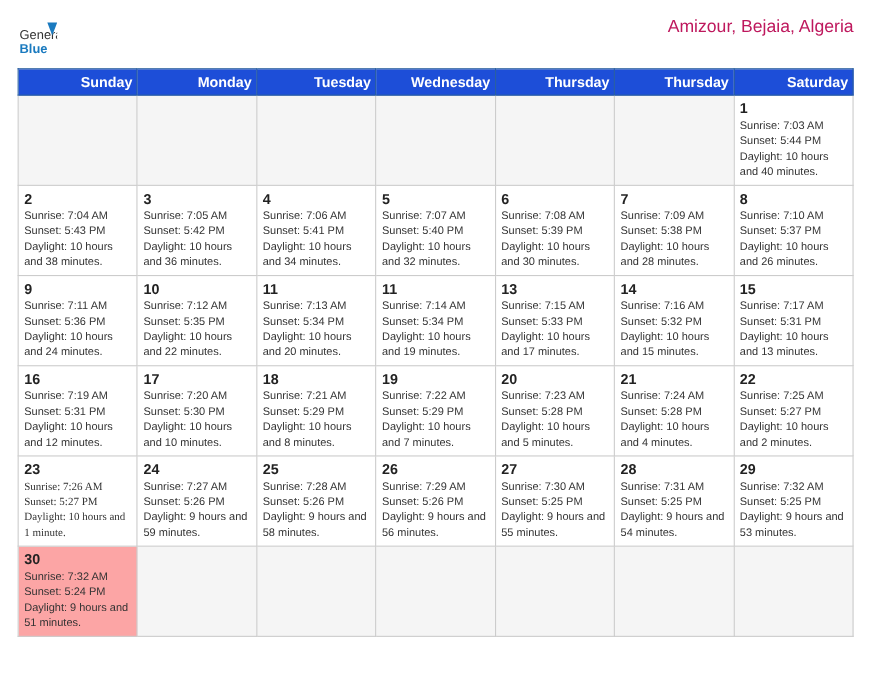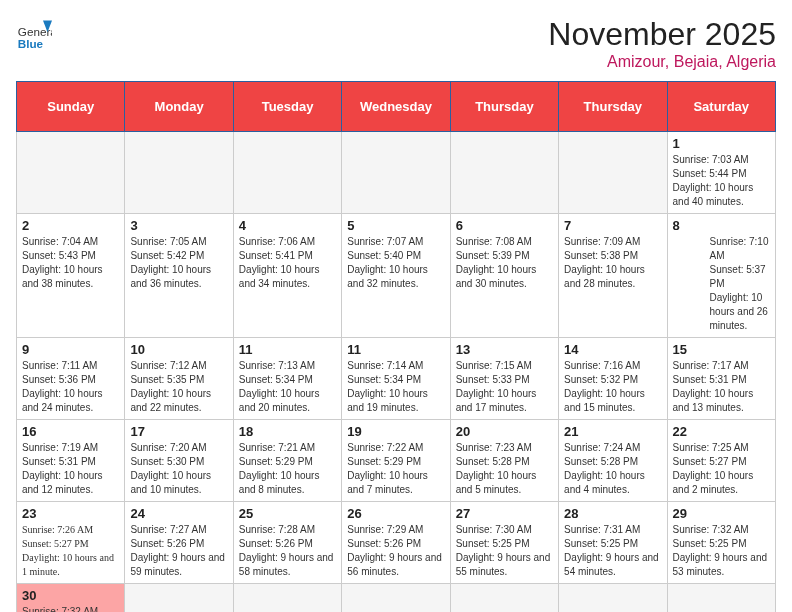--- a/index.html
+++ b/index.html
@@ -36,26 +36,26 @@
     .location-title {
       font-size: 16px;
       color: #be185d;
     }
     .calendar-table {
       width: 100%;
       border-collapse: collapse;
       border: 1px solid #ccc;
     }
     .calendar-table th {
-      background-color: #ef4444;
+      background-color: #1d4ed8;
       color: #fff;
       font-size: 13px;
       font-weight: bold;
-      padding: 17px 4px;
-      text-align: center;
+      padding: 4px 4px;
+      text-align: right;
       border: 1px solid #2a5fa0;
     }
     .calendar-table td {
       vertical-align: top;
       border: 1px solid #ccc;
       padding: 4px 5px;
       font-size: 10.5px;
       color: #333;
       background: #fff;
       width: calc(100% / 7);
@@ -91,21 +91,20 @@
 
 <div class="header-section">
   <div class="logo">
     <svg class="logo-icon" viewBox="0 0 40 40">
       <text x="2" y="22" font-size="13" fill="#333" font-family="Arial">General</text>
       <text x="2" y="36" font-size="13" fill="#1a7abf" font-weight="bold" font-family="Arial">Blue</text>
       <polygon points="30,5 40,5 35,18" fill="#1a7abf"></polygon>
     </svg>
   </div>
   <div class="title-area">
-    <div class="month-title">November 2025</div>
     <div class="location-title">Amizour, Bejaia, Algeria</div>
   </div>
 </div>
 
 <table class="calendar-table">
   <thead>
     <tr>
     <th>Sunday</th>
         <th>Monday</th>
         <th>Tuesday</th>
@@ -162,21 +161,21 @@
 Daylight: 10 hours and 30 minutes.</div>
         </td>
         <td>
           <span class="day-number">7</span>
           <div class="day-info" style="white-space: pre-line;">Sunrise: 7:09 AM
 Sunset: 5:38 PM
 Daylight: 10 hours and 28 minutes.</div>
         </td>
         <td>
           <span class="day-number">8</span>
-          <div class="day-info" style="white-space: pre-line; margin-left: 37px;">Sunrise: 7:10 AM
+          <div class="day-info" style="white-space: pre-line;">Sunrise: 7:10 AM
 Sunset: 5:37 PM
 Daylight: 10 hours and 26 minutes.</div>
         </td>
       </tr>
       <tr class="week-row">
         <td>
           <span class="day-number">9</span>
           <div class="day-info" style="white-space: pre-line;">Sunrise: 7:11 AM
 Sunset: 5:36 PM
 Daylight: 10 hours and 24 minutes.</div>

